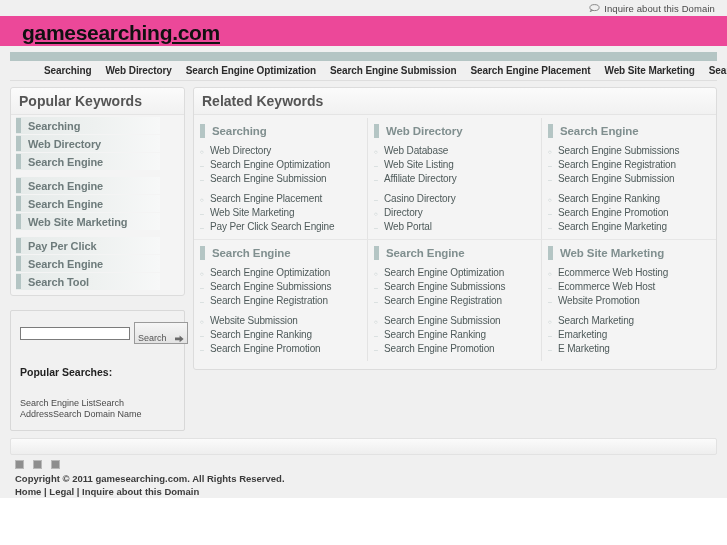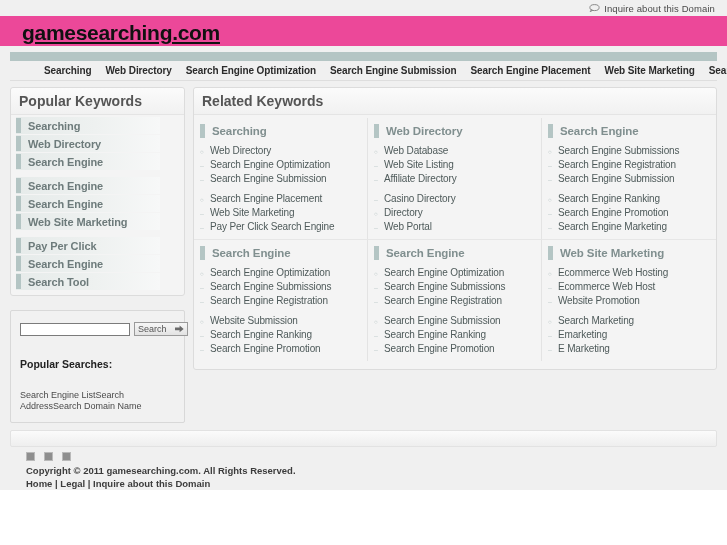--- a/index.html
+++ b/index.html
@@ -159,23 +159,23 @@
     height: 13px;
     border: 1px solid #7b7b7b;
     background: #fff;
     font-family: "Liberation Sans", sans-serif;
     font-size: 10px;
     padding: 0 2px;
     box-sizing: border-box;
   }
   .search-btn {
     display: inline-flex;
-    align-items: center;
+    align-items: flex-end;
     gap: 8px;
-    height: 14px;
+    height: 22px;
     padding: 0 3px;
     border: 1px solid #9a9a9a;
     background: linear-gradient(#f6f6f6, #e3e3e3);
     font-family: "Liberation Sans", sans-serif;
     font-size: 9px;
     color: #555;
     cursor: pointer;
     box-sizing: border-box;
   }
   .arrow-icon { display:block; }
@@ -260,21 +260,21 @@
 
   
   .footer-bar {
     margin: 7px 10px 0 10px;
     height: 15px;
     background: linear-gradient(#fbfbfb, #eeeeee);
     border: 1px solid #e2e2e2;
     border-radius: 2px;
   }
   .footer {
-    padding: 5px 0 0 26px;
+    padding: 5px 0 0 15px;
   }
   .social-row {
     display: flex;
     gap: 9px;
     margin-bottom: 3px;
   }
   .social-sq {
     width: 7px;
     height: 7px;
     background: #8e8e8e;

